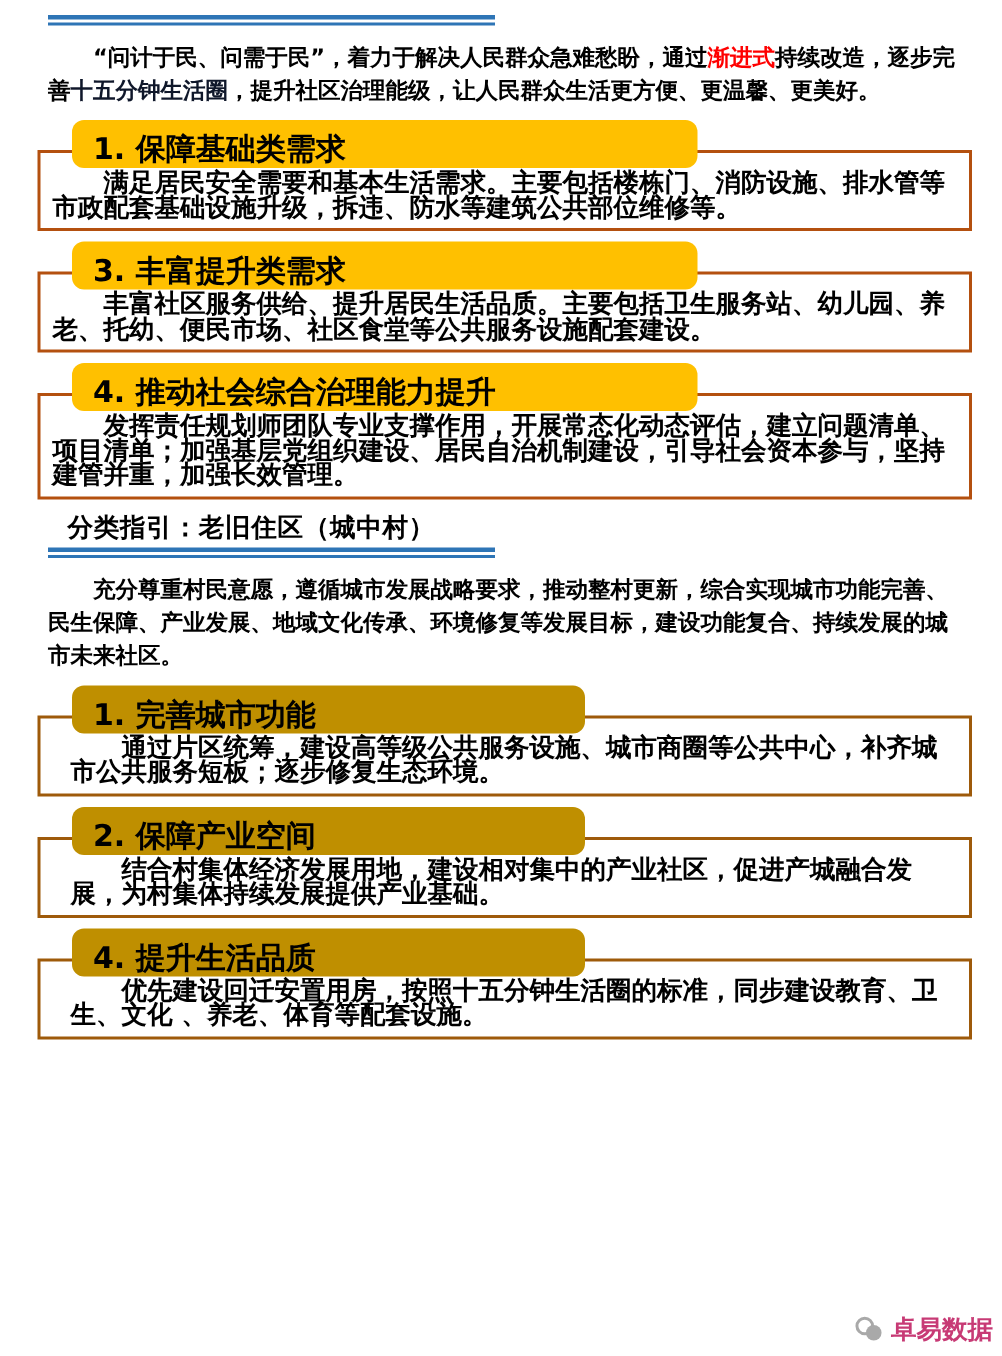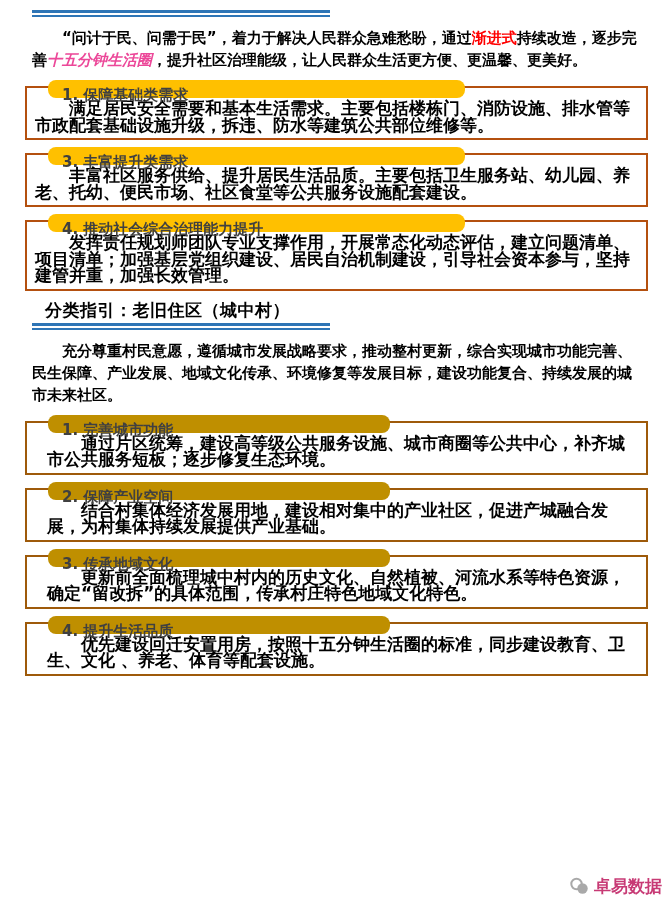--- a/index.html
+++ b/index.html
@@ -18,22 +18,22 @@
   .title-underline {
     width: 298px; height: 7px; box-sizing: border-box;
     border-top: 3px solid #2E75B6; border-bottom: 2px solid #2E75B6;
     margin: 0 0 10px 7px;
   }
   .intro { font-size: 15px; line-height: 22px; margin: 0 4px 9px 7px; text-indent: 2em; }
 
   .item { margin-bottom: 7px; }
   .tab {
     position: relative; z-index: 2; box-sizing: border-box;
-    height: 18px; margin-left: 23px; border-radius: 8px;
-    color: #404040; font-size: 15px; padding: 6px 0 0 14px;
+    height: 32px; margin-left: 23px; border-radius: 8px;
+    color: #000000; font-size: 20px; padding: 6px 0 0 14px;
   }
   .tab-a { width: 417px; background: #FFC000; }
   .tab-b { width: 342px; background: #BF8F00; }
   .box {
     position: relative; z-index: 1; margin-top: -12px;
     border-style: solid; border-width: 2px; background: #fff;
     padding: 12px 10px 5px 8px;
   }
   .box-a { border-color: #B4500F; }
   .box-b { border-color: #9E5A0A; padding-left: 20px; }
@@ -48,21 +48,21 @@
   }
   .wm-icon { display: inline-flex; }
 </style>
 </head>
 <body>
 
 <div class="page">
 
   <section class="section-a">
     <div class="title-underline"></div>
-    <p class="intro"><span>“问计于民、问需于民”，着力于解决人民群众急难愁盼，通过</span><span style="color: rgb(255, 0, 0);">渐进式</span><span>持续改造，逐步完善</span><span style="color: #ec4899; font-style: italic;">十五分钟生活圈</span><span>，提升社区治理能级，让人民群众生活更方便、更温馨、更美好。</span></p>
+    <p class="intro"><span>“问计于民、问需于民”，着力于解决人民群众急难愁盼，通过</span><span style="color: rgb(255, 0, 0);">渐进式</span><span>持续改造，逐步完善</span><span style="color: #0f172a;">十五分钟生活圈</span><span>，提升社区治理能级，让人民群众生活更方便、更温馨、更美好。</span></p>
 
     <div class="item">
       <div class="tab tab-a">
         <span>1. 保障基础类需求</span>
       </div>
       <div class="box box-a">
         <p>满足居民安全需要和基本生活需求。主要包括楼栋门、消防设施、排水管等市政配套基础设施升级，拆违、防水等建筑公共部位维修等。</p>
       </div>
     </div>
 
@@ -102,28 +102,20 @@
 
     <div class="item">
       <div class="tab tab-b">
         <span>2. 保障产业空间</span>
       </div>
       <div class="box box-b">
         <p>结合村集体经济发展用地，建设相对集中的产业社区，促进产城融合发展，为村集体持续发展提供产业基础。</p>
       </div>
     </div>
 
-    <div class="item">
-      <div class="tab tab-b">
-        <span>3. 传承地域文化</span>
-      </div>
-      <div class="box box-b">
-        <p>更新前全面梳理城中村内的历史文化、自然植被、河流水系等特色资源，确定“留改拆”的具体范围，传承村庄特色地域文化特色。</p>
-      </div>
-    </div>
 
     <div class="item">
       <div class="tab tab-b">
         <span>4. 提升生活品质</span>
       </div>
       <div class="box box-b">
         <p>优先建设回迁安置用房，按照十五分钟生活圈的标准，同步建设教育、卫生、文化 、养老、体育等配套设施。</p>
       </div>
     </div>
   </section>

